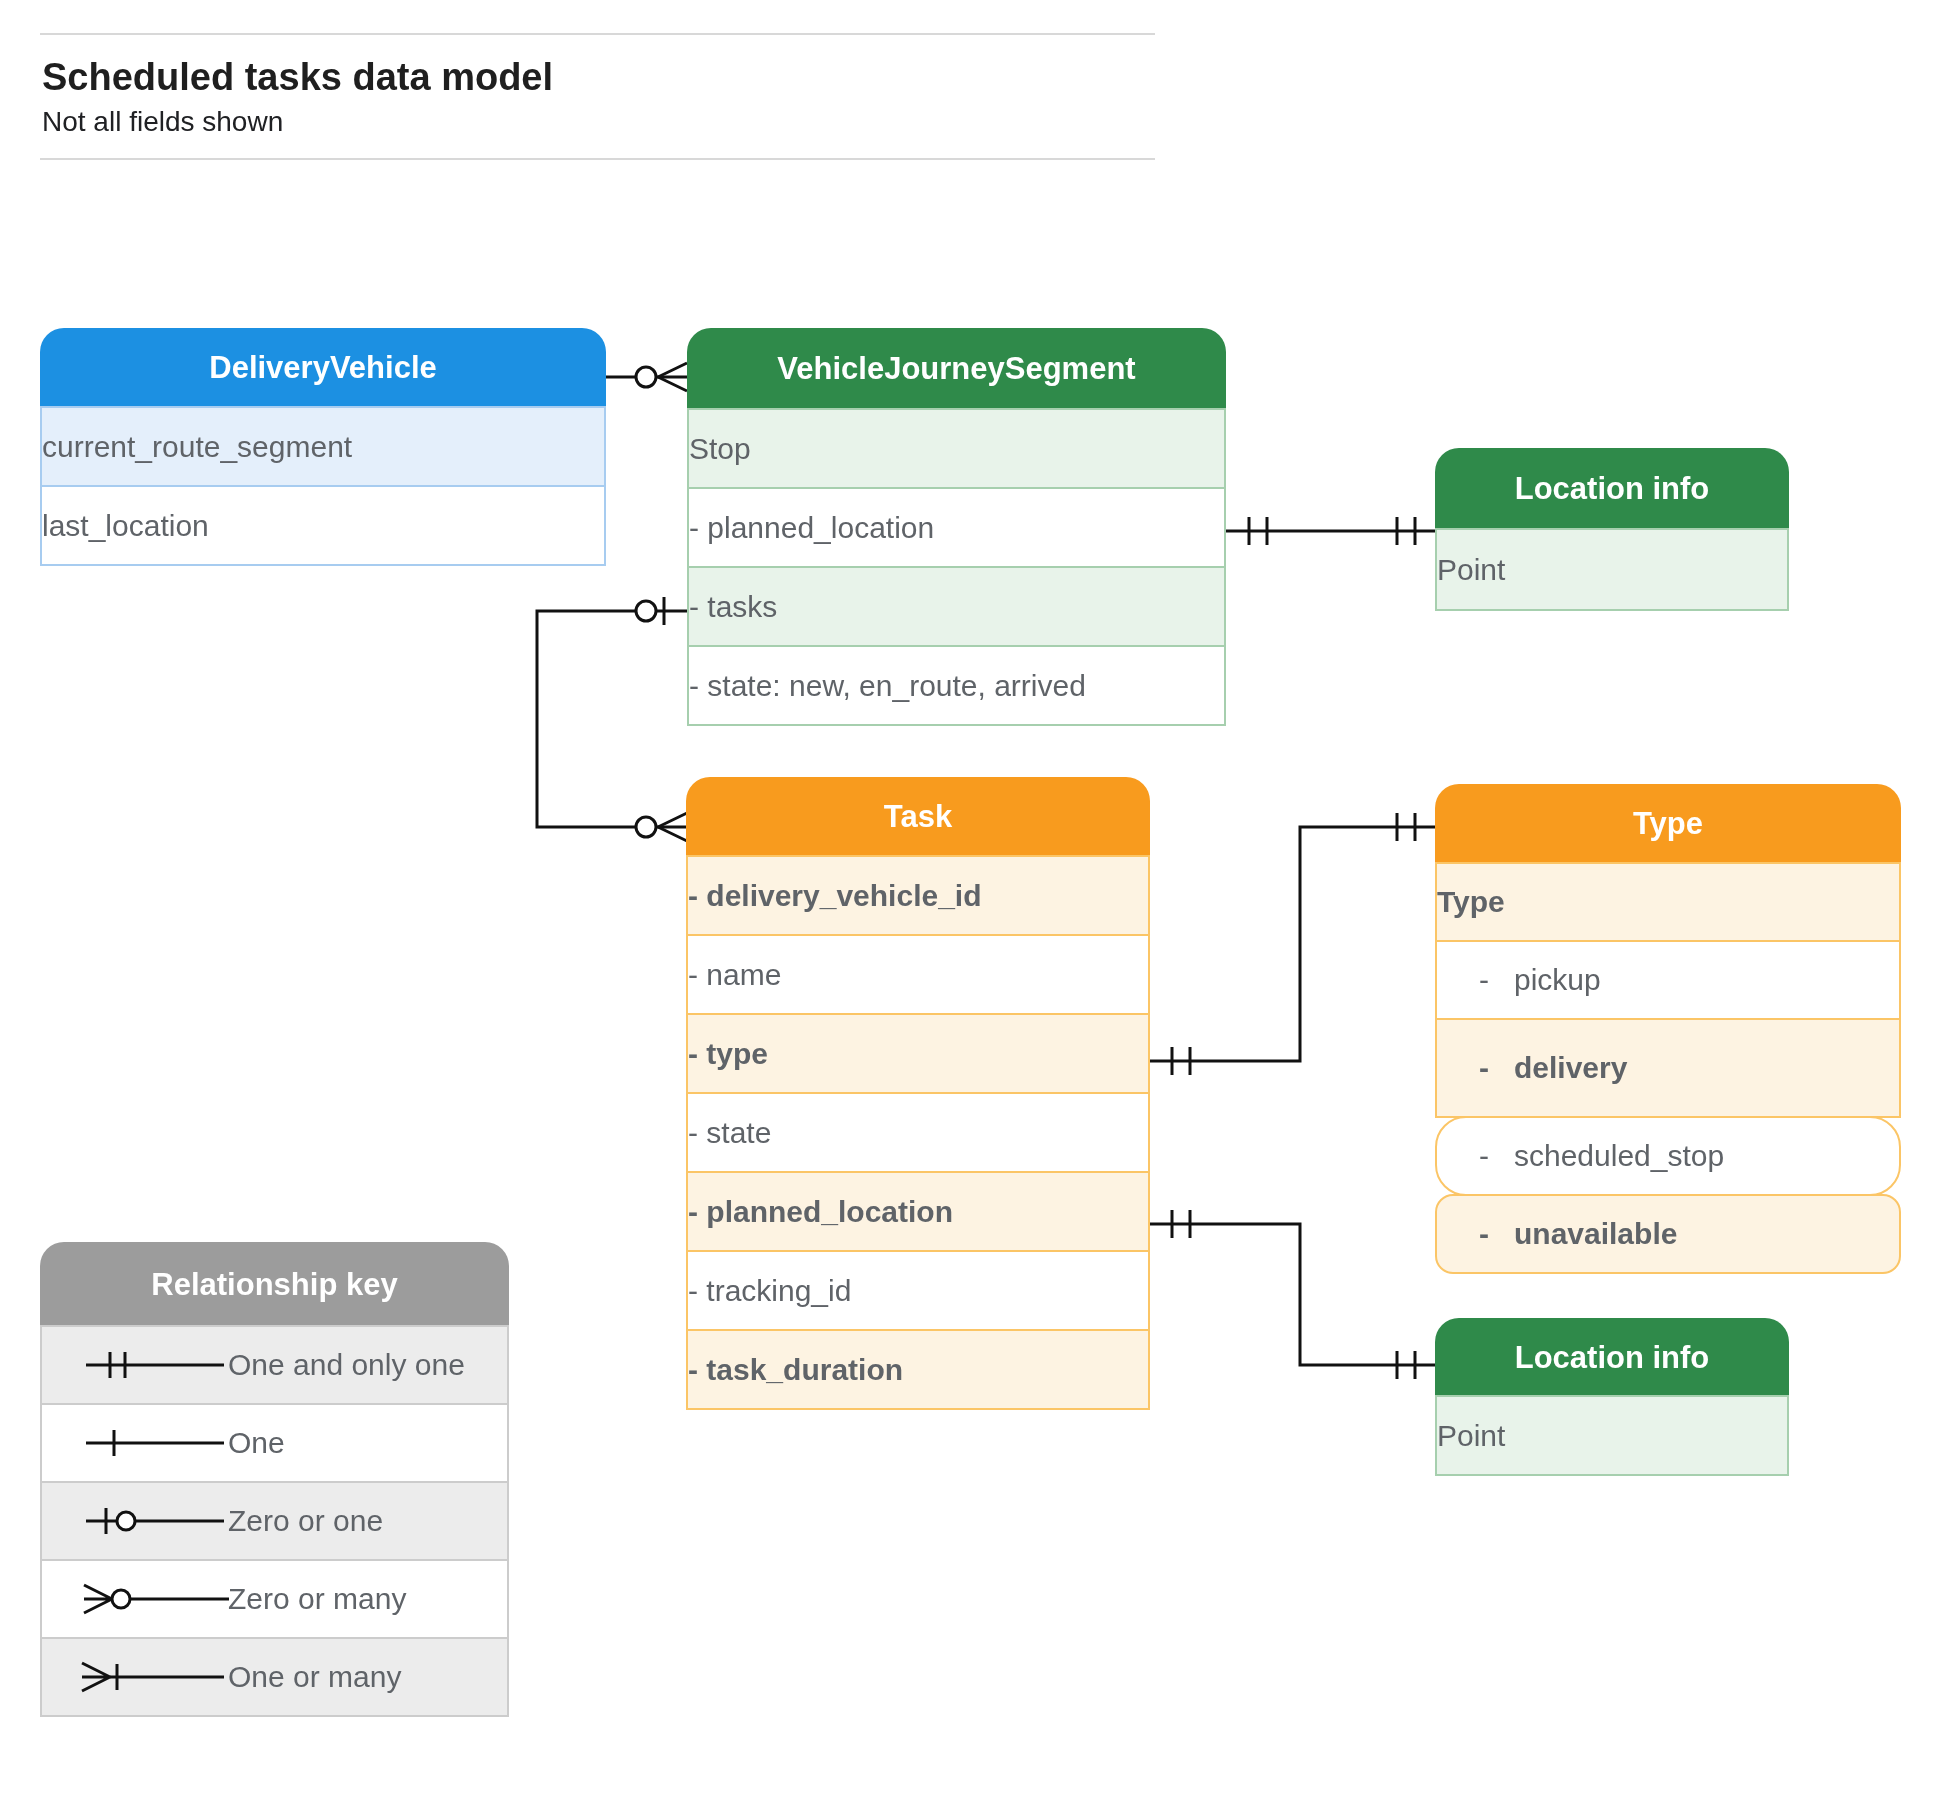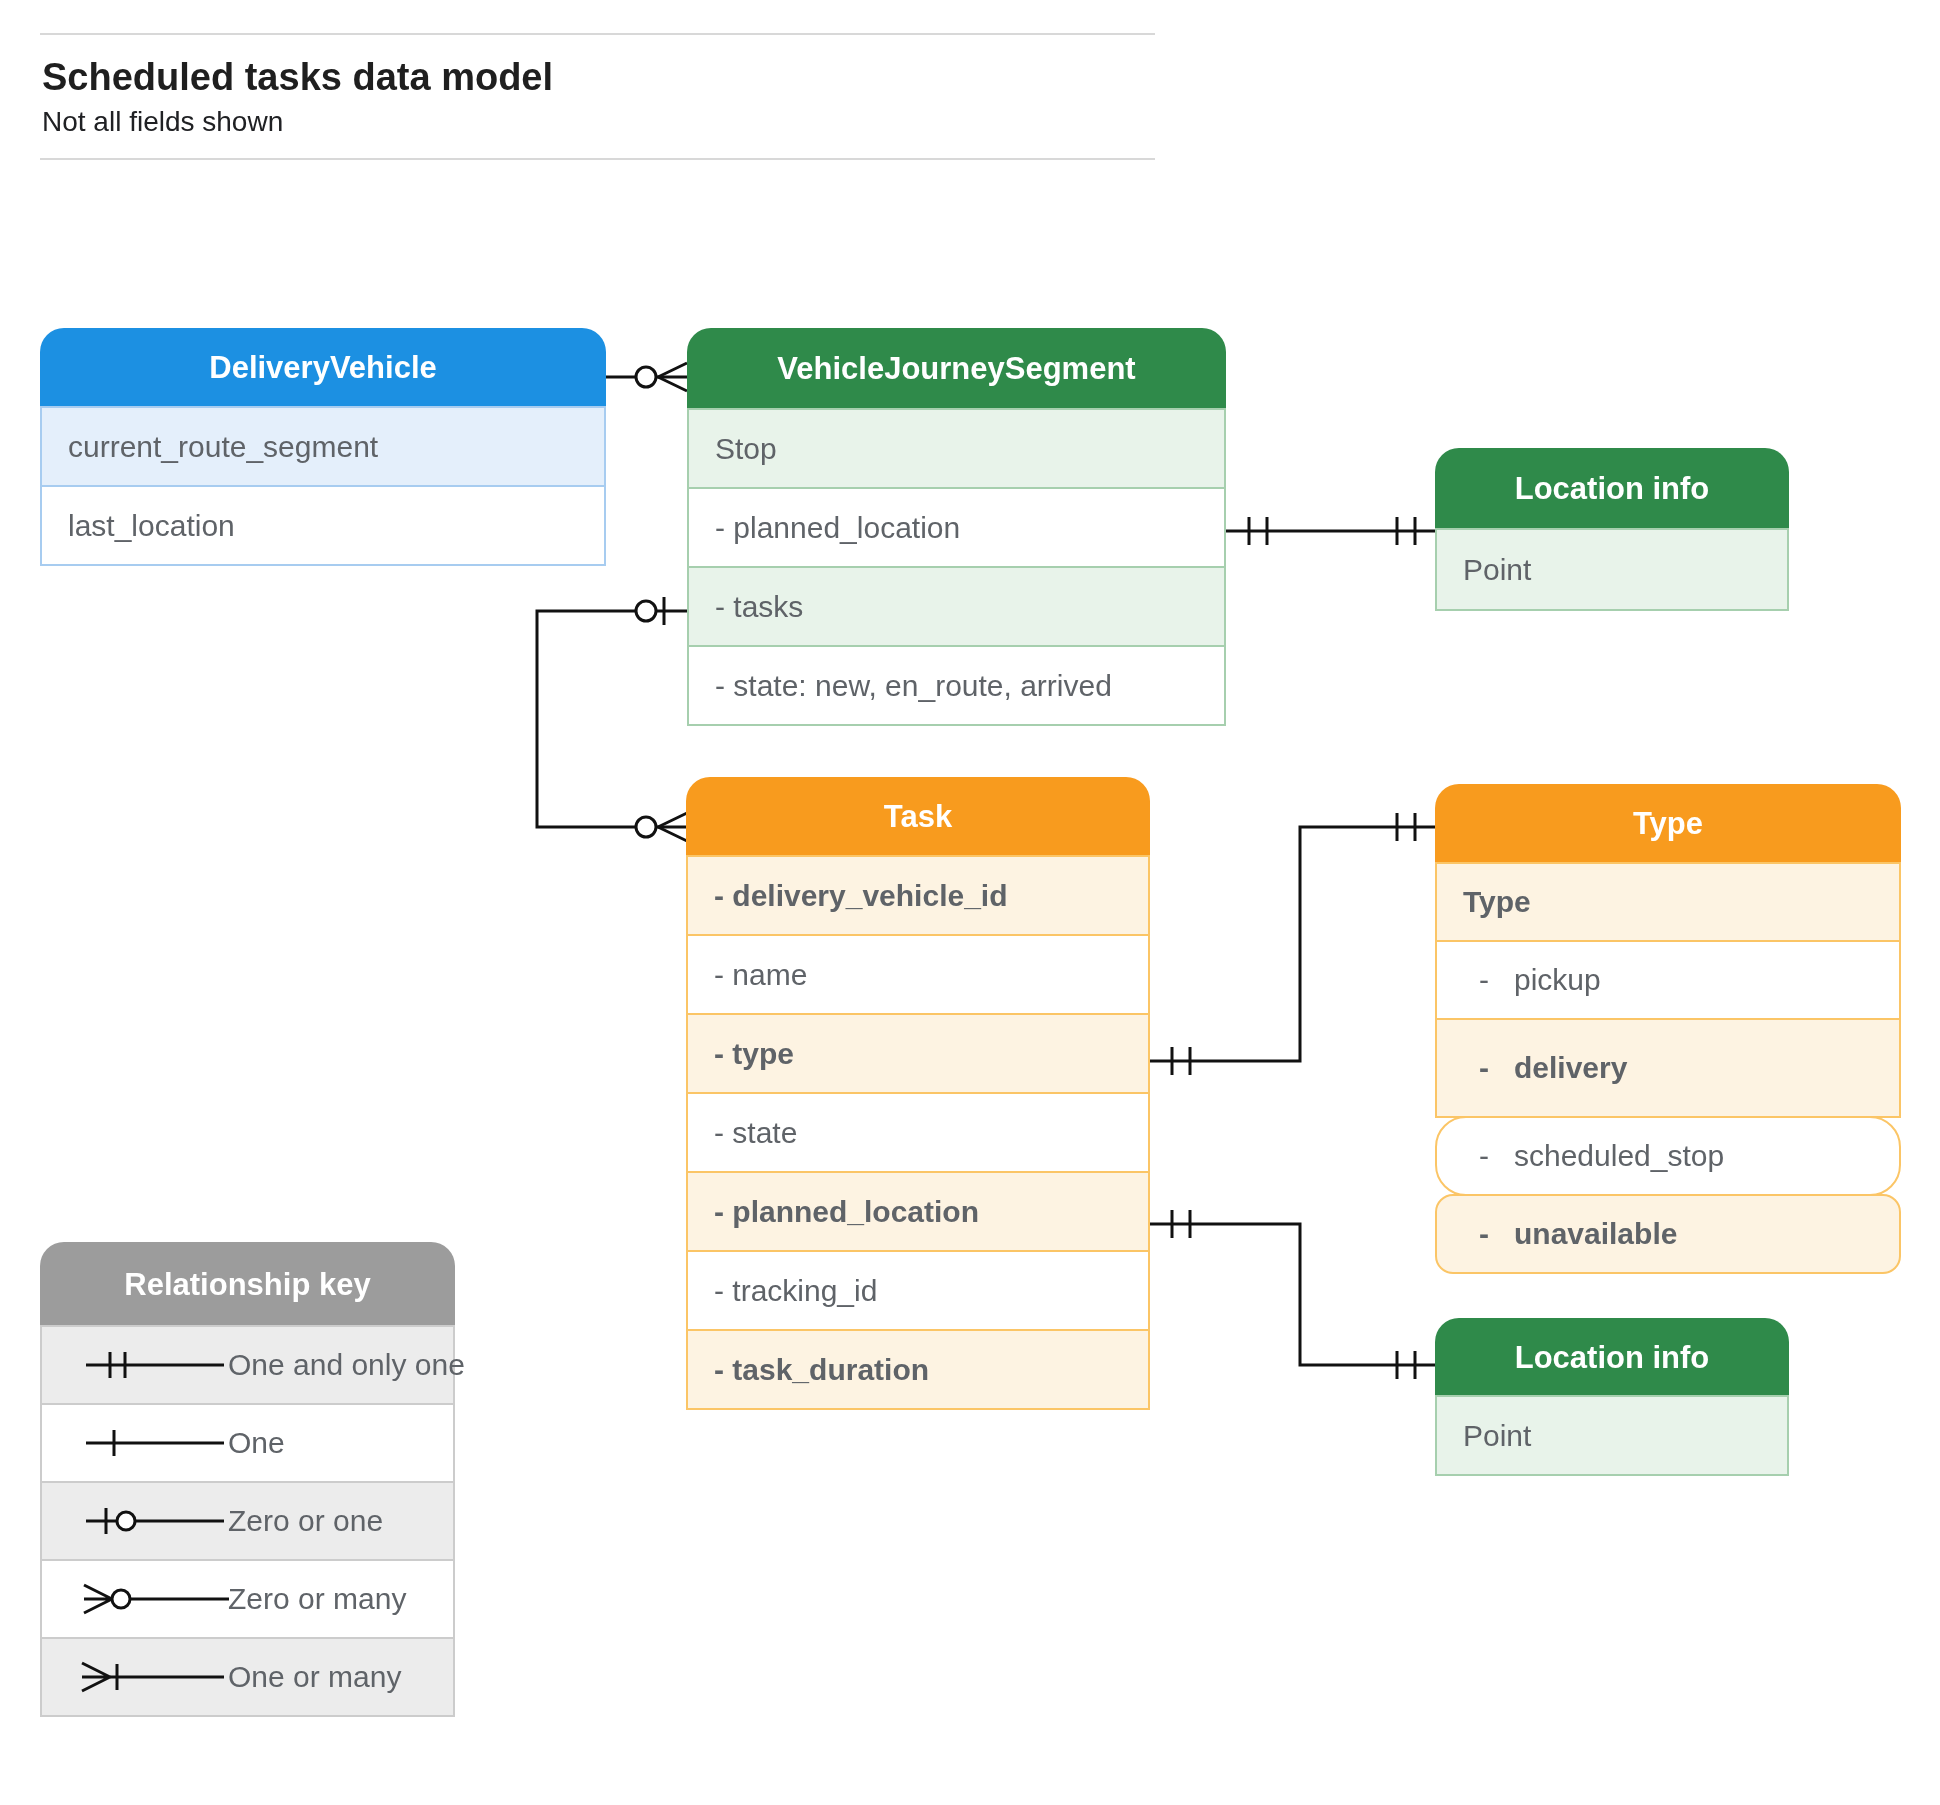--- a/index.html
+++ b/index.html
@@ -5,21 +5,21 @@
   html,body{margin:0;padding:0;background:#ffffff;}
   body{font-family:"Liberation Sans", sans-serif;}
   #canvas{position:relative;width:1940px;height:1805px;background:#fff;overflow:hidden;}
 
   .hrule{position:absolute;height:2px;background:#d8d8d8;}
   #title{position:absolute;left:42px;top:56px;font-size:38px;font-weight:bold;color:#1f1f1f;letter-spacing:0px;}
   #subtitle{position:absolute;left:42px;top:106px;font-size:28px;color:#202124;}
 
   .entity{position:absolute;}
   .entity .hd{border-top-left-radius:24px;border-top-right-radius:24px;color:#fff;font-weight:bold;font-size:31px;display:flex;align-items:center;justify-content:center;}
-  .entity .row{display:flex;align-items:center;font-size:30px;color:#5f6368;border:2px solid;margin-top:-2px;box-sizing:border-box;padding-left:26px;white-space:pre;background:#fff;}
+  .entity .row{display:flex;align-items:center;font-size:30px;color:#5f6368;border:2px solid;margin-top:-2px;box-sizing:border-box;white-space:pre;background:#fff;}
   .entity .row.indent{padding-left:42px;}
 
   .e-blue .hd{background:var(--blue);}
   .e-blue .row{border-color:var(--blue-border);}
   .e-blue .row.tint{background:var(--blue-tint);}
 
   .e-green .hd{background:var(--green);}
   .e-green .row{border-color:var(--green-border);}
   .e-green .row.tint{background:var(--green-tint);}
 
@@ -123,21 +123,21 @@
     <div class="row tint indent" style="height:100px;"><span>-   delivery</span></div>
     <div class="row indent" style="height:80px;border-radius:31px;"><span>-   scheduled_stop</span></div>
     <div class="row tint indent" style="height:80px;border-radius:18px;"><span>-   unavailable</span></div>
   </div>
 
   <div class="entity e-green" style="left:1435px;top:1318px;width:354px;">
     <div class="hd" style="height:79px;">Location info</div>
     <div class="row tint" style="height:81px;"><span>Point</span></div>
   </div>
 
-  <div class="entity e-gray" style="left:40px;top:1242px;width:415px;">
+  <div class="entity e-gray" style="left:40px;top:1242px;width:469px;">
     <div class="hd" style="height:85px;">Relationship key</div>
 
     <div class="row tint legend-row" style="height:80px;">
       <svg class="sym" width="170" height="44" viewBox="0 0 170 44">
         <path class="cline" d="M22 22 H160"></path>
           <line class="cline" x1="46" y1="9" x2="46" y2="35"></line>
           <line class="cline" x1="61" y1="9" x2="61" y2="35"></line>
       </svg>
       <span class="lbl">One and only one</span>
     </div>

